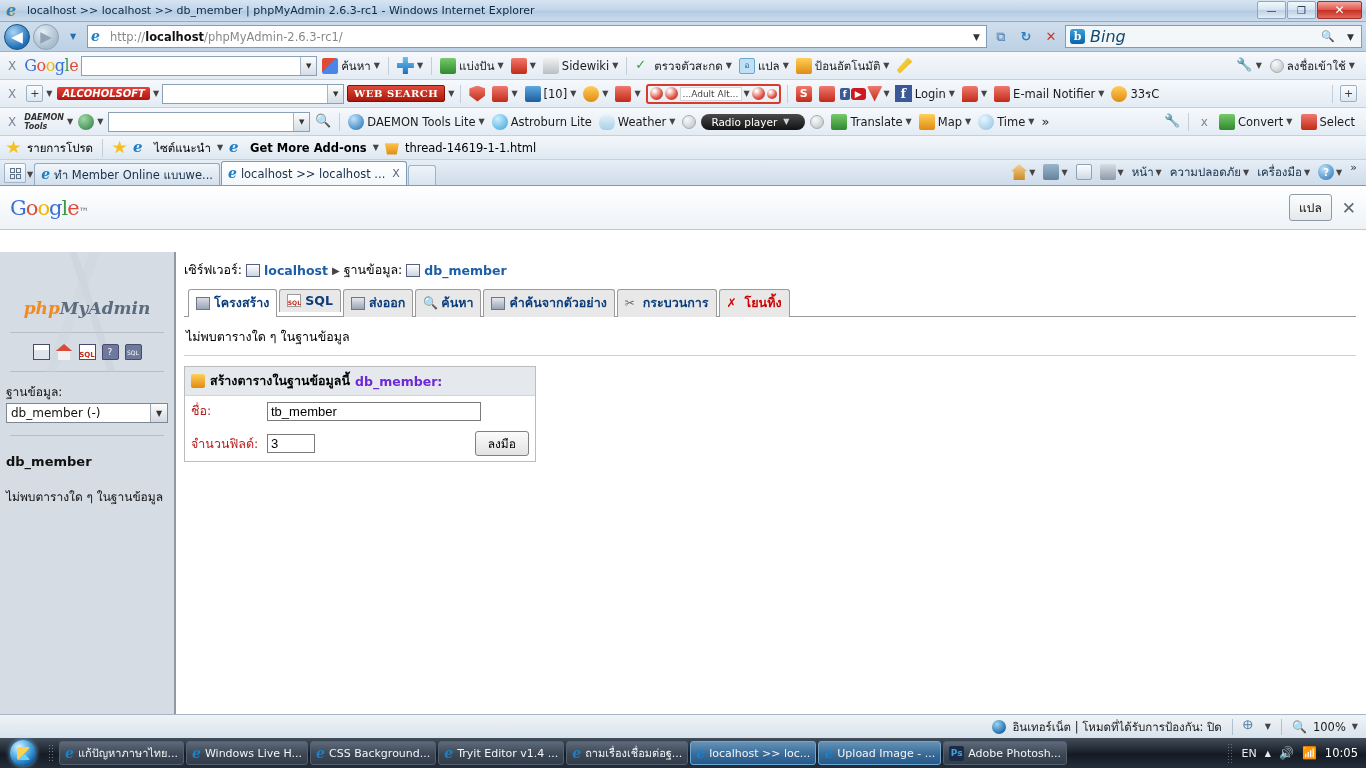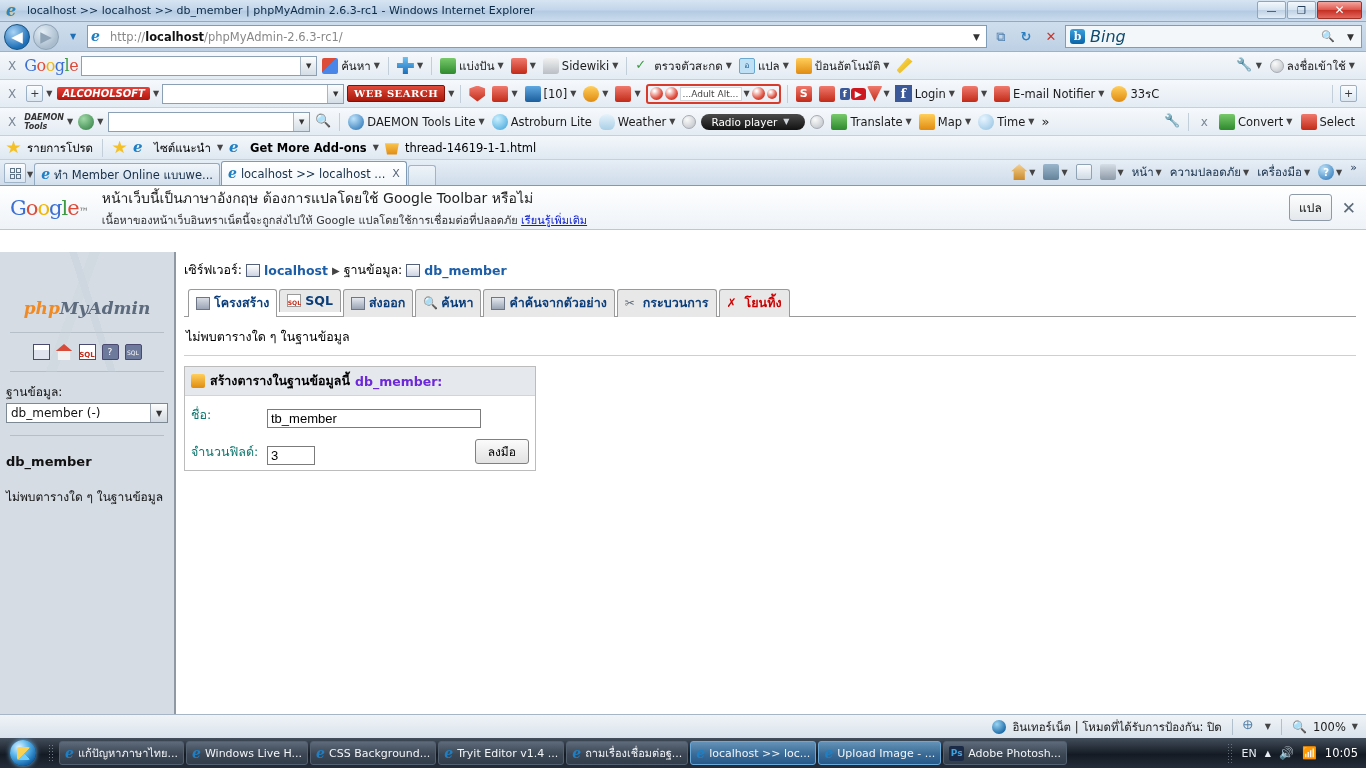--- a/index.html
+++ b/index.html
@@ -285,23 +285,23 @@
   .ptab .tico { width: 14px; height: 13px; flex: none; }
   .notable { font-size: 12.5px; color: #000; padding: 10px 2px 8px; border-bottom: 1px solid #cfcfcf; }
 
   .createbox { width: 352px; border: 1px solid #bcbcbc; margin-top: 10px; background: #fff; }
   .cb-head {
     background: #e5e9ee; padding: 4px 6px; font-size: 12.5px; font-weight: bold;
     color: #000; display: flex; align-items: center; gap: 5px; border-bottom: 1px solid #cfd5dc;
   }
   .cb-head b { color: #6d28d9; }
   .cb-row { display: flex; align-items: center; padding: 5px 6px; gap: 6px; font-size: 12.5px; }
-  .cb-lbl { width: 70px; color: #0f766e; }
+  .cb-lbl { width: 70px; color: #b91c1c; }
   .cb-input { height: 19px; background: #fff; border: 1px solid #7b7b7b; font-size: 13px; padding: 0 3px;
-     display: flex; align-items: center; color: #000; font-family: "Liberation Sans", sans-serif; margin-top: 8px; }
+     display: flex; align-items: center; color: #000; font-family: "Liberation Sans", sans-serif; }
   .cb-go {
     margin-left: auto; border: 1px solid #808080; border-radius: 3px;
     background: linear-gradient(to bottom,#fbfbfb,#e2e2e2);
     font-size: 12px; padding: 2px 12px; color: #000;
   }
 
   
   .statusbar {
     position: absolute; left: 0; right: 0; bottom: 30px; height: 24px;
     background: linear-gradient(to bottom,#f0f4f8,#d9e2eb);
@@ -689,27 +689,20 @@
       <div class="tr-item">
         <span class="icon-sq" style="border-radius:50%;background:radial-gradient(circle at 35% 30%,#bfe2f8,#1f6fb4);color:#fff;font-size:10px;display:flex;align-items:center;justify-content:center;font-weight:bold;">?</span>
           <span class="caret">▼</span>
       </div>
       <div class="tr-item" style="font-size:11px;align-self:flex-start;padding-top:2px;">»</div>
     </div>
   </div>
 
   <div class="gt-bar">
     <span class="gt-logo"><span class="gl-b">G</span><span class="gl-r">o</span><span class="gl-y">o</span><span class="gl-b">g</span><span class="gl-g">l</span><span class="gl-r">e</span><span style="font-size:10px;color:#555;">™</span></span>
-    <div>
-      <div class="gt-text1">หน้าเว็บนี้เป็นภาษาอังกฤษ ต้องการแปลโดยใช้ Google Toolbar หรือไม่</div>
-      <div class="gt-text2">
-        <span>เนื้อหาของหน้าเว็บอินทราเน็ตนี้จะถูกส่งไปให้ Google แปลโดยใช้การเชื่อมต่อที่ปลอดภัย</span>
-        <span class="gt-link">เรียนรู้เพิ่มเติม</span>
-      </div>
-    </div>
     <div class="gt-right">
       <span class="gt-btn">แปล</span>
       <span class="gt-close">✕</span>
     </div>
   </div>
 
   <div class="page">
 
     <div class="pma-left">
       <div class="pma-logo">

